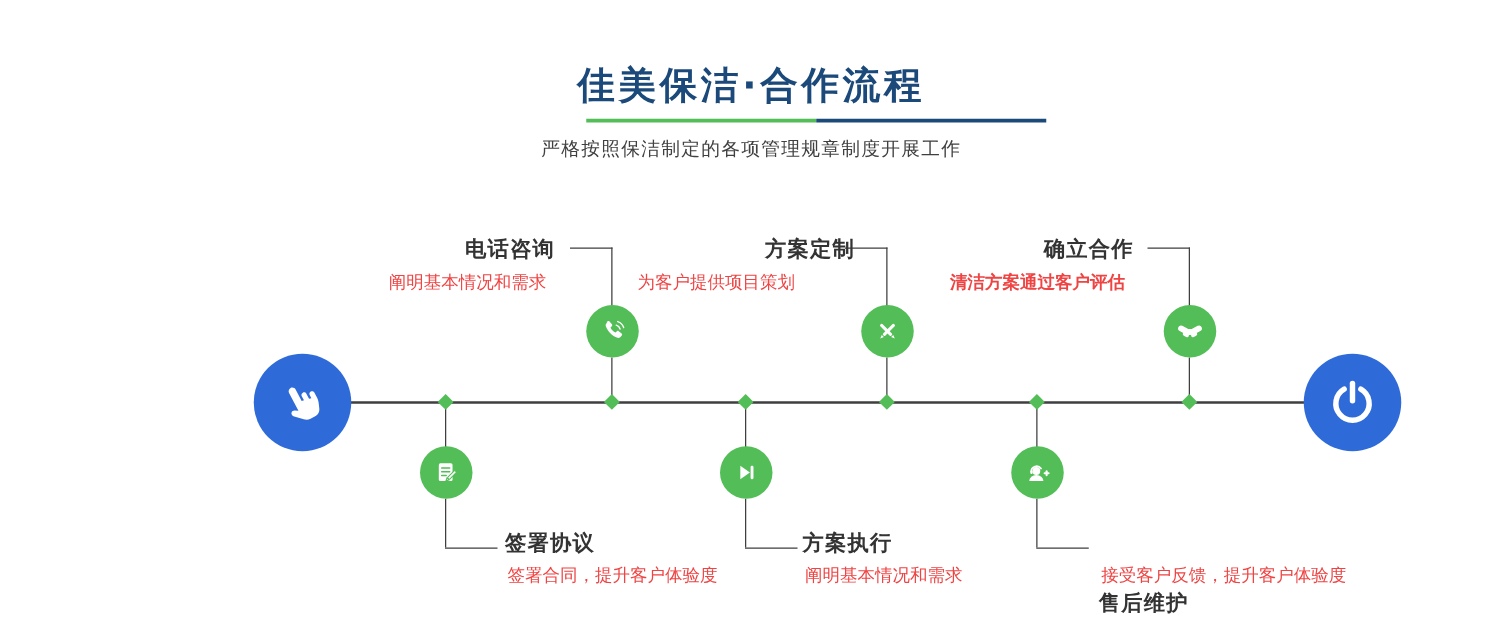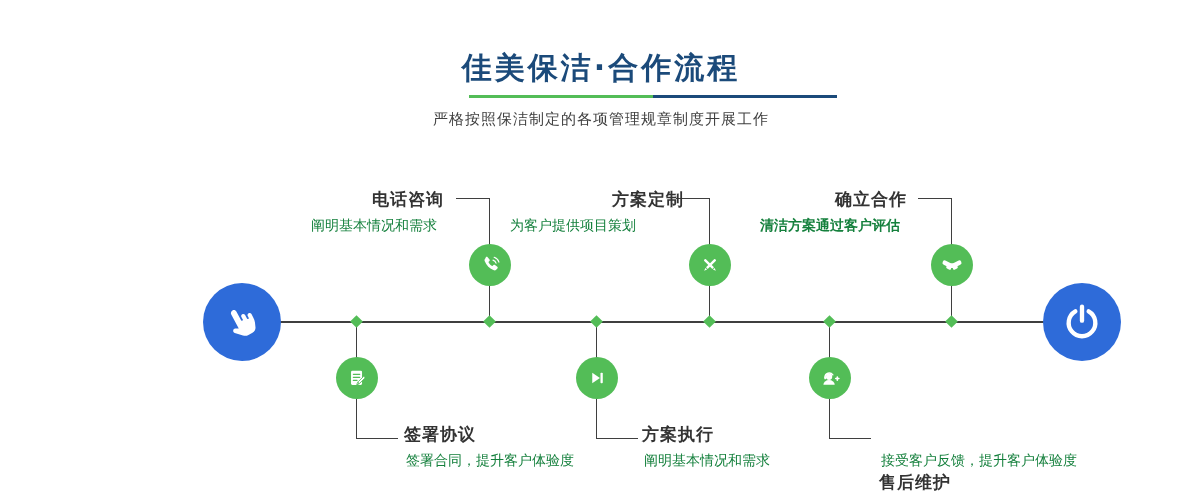--- a/index.html
+++ b/index.html
@@ -74,21 +74,21 @@
     font-size: 17px;
     font-weight: bold;
     letter-spacing: 1px;
     color: #333;
     white-space: nowrap;
     z-index: 2;
   }
   .step-desc {
     position: absolute;
     font-size: 14px;
-    color: #15803d;
+    color: #ef4444;
     white-space: nowrap;
     z-index: 2;
   }
 </style>
 </head>
 <body>
 
 <div class="canvas">
 
   <h1 class="page-title">佳美保洁·合作流程</h1>

